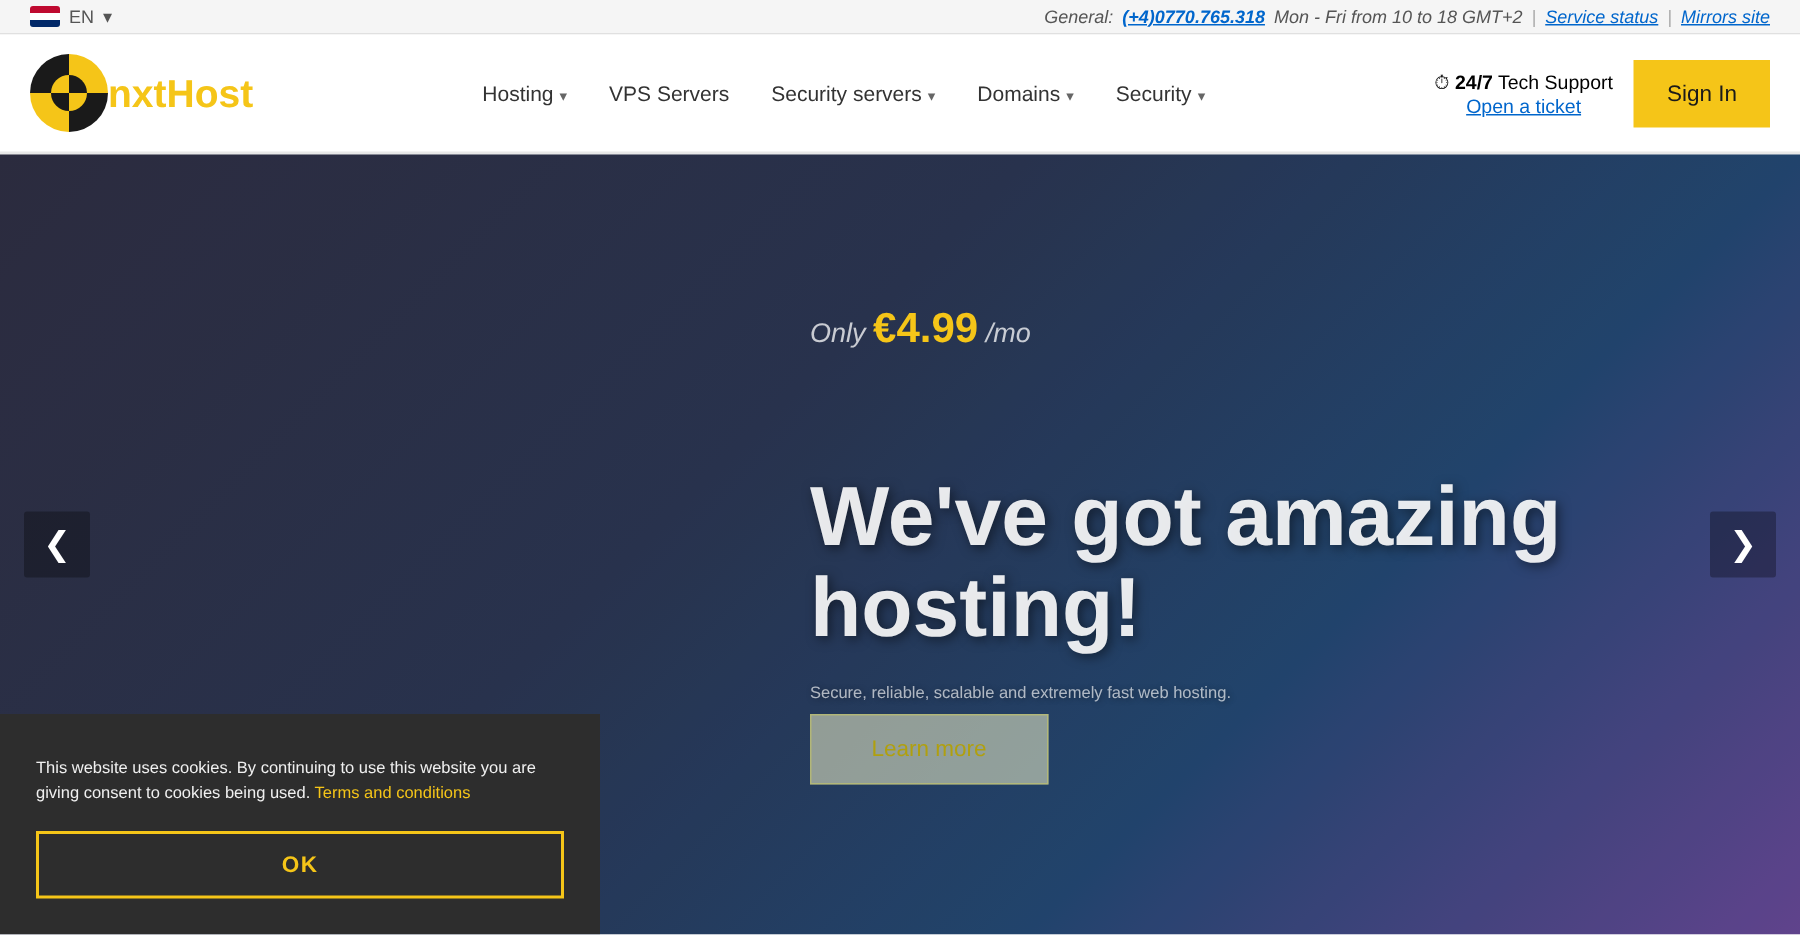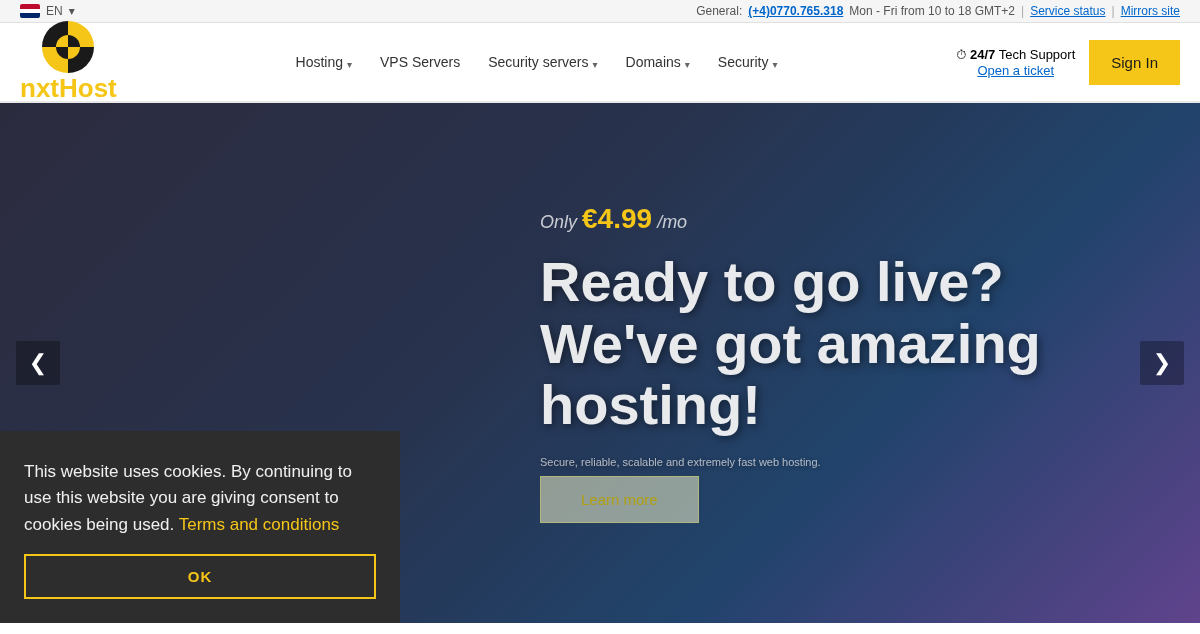--- a/index.html
+++ b/index.html
@@ -11,36 +11,36 @@
       border-bottom: 1px solid #e0e0e0;
       padding: 4px 20px;
       display: flex;
       align-items: center;
       justify-content: space-between;
       font-size: 12px;
       color: #555;
     }
     .top-bar-left { display: flex; align-items: center; gap: 6px; text-align: center; }
     .flag { width: 20px; height: 14px; background: linear-gradient(#bf0a30 33%, #fff 33%, #fff 66%, #002868 66%); border-radius: 2px; display: inline-block; }
-    .top-bar-right { display: flex; gap: 6px; }
+    .top-bar-right { display: flex; gap: 6px; font-style: italic; }
     .top-bar-right a { color: #0066cc; text-decoration: underline; font-size: 12px; }
     .top-bar-right .sep { color: #aaa; }
     .phone { color: #0066cc; font-weight: bold; text-decoration: none; }
 
     
     .header {
       background: #fff;
       border-bottom: 2px solid #e8e8e8;
       padding: 0 20px;
       display: flex;
       align-items: center;
       justify-content: space-between;
       height: 80px;
     }
-    .logo { display: flex; align-items: center; gap: 0; text-decoration: none; flex-direction: column; }
+    .logo { display: flex; align-items: center; gap: 0; text-decoration: none; }
     .logo-icon {
       width: 52px; height: 52px;
       border-radius: 50%;
       background: conic-gradient(#f5c518 0deg 90deg, #1a1a1a 90deg 180deg, #f5c518 180deg 270deg, #1a1a1a 270deg 360deg);
       display: flex; align-items: center; justify-content: center;
       position: relative;
       overflow: hidden;
     }
     .logo-inner-circle {
       width: 24px; height: 24px;
@@ -159,21 +159,21 @@
       position: absolute;
       bottom: 0;
       left: 0;
       width: 400px;
       background: #2d2d2d;
       color: #fff;
       padding: 28px 24px 24px;
       z-index: 100;
     }
     .cookie-text {
-      font-size: 17px;
+      font-size: 11px;
       line-height: 1.55;
       margin-bottom: 16px;
       color: #f0f0f0;
     }
     .cookie-text a {
       color: #f5c518;
       text-decoration: none;
     }
     .cookie-ok-btn {
       display: block;
@@ -260,21 +260,21 @@
 
   <button class="hero-arrow hero-arrow-left">❮</button>
 
   <div class="hero-content">
     <div class="hero-price">
       <span>Only</span>
       <strong>€4.99</strong>
       <span>/mo</span>
     </div>
     <h1 class="hero-title">
-      <span>Ready to go live?</span><br>
+      <br>
       <span>We've got amazing</span><br>
       <span>hosting!</span>
     </h1>
     <p class="hero-subtitle">Secure, reliable, scalable and extremely fast web hosting.</p>
     <a class="hero-btn" href="#">Learn more</a>
   </div>
 
   <button class="hero-arrow hero-arrow-right">❯</button>
 
   <div class="cookie-banner">

